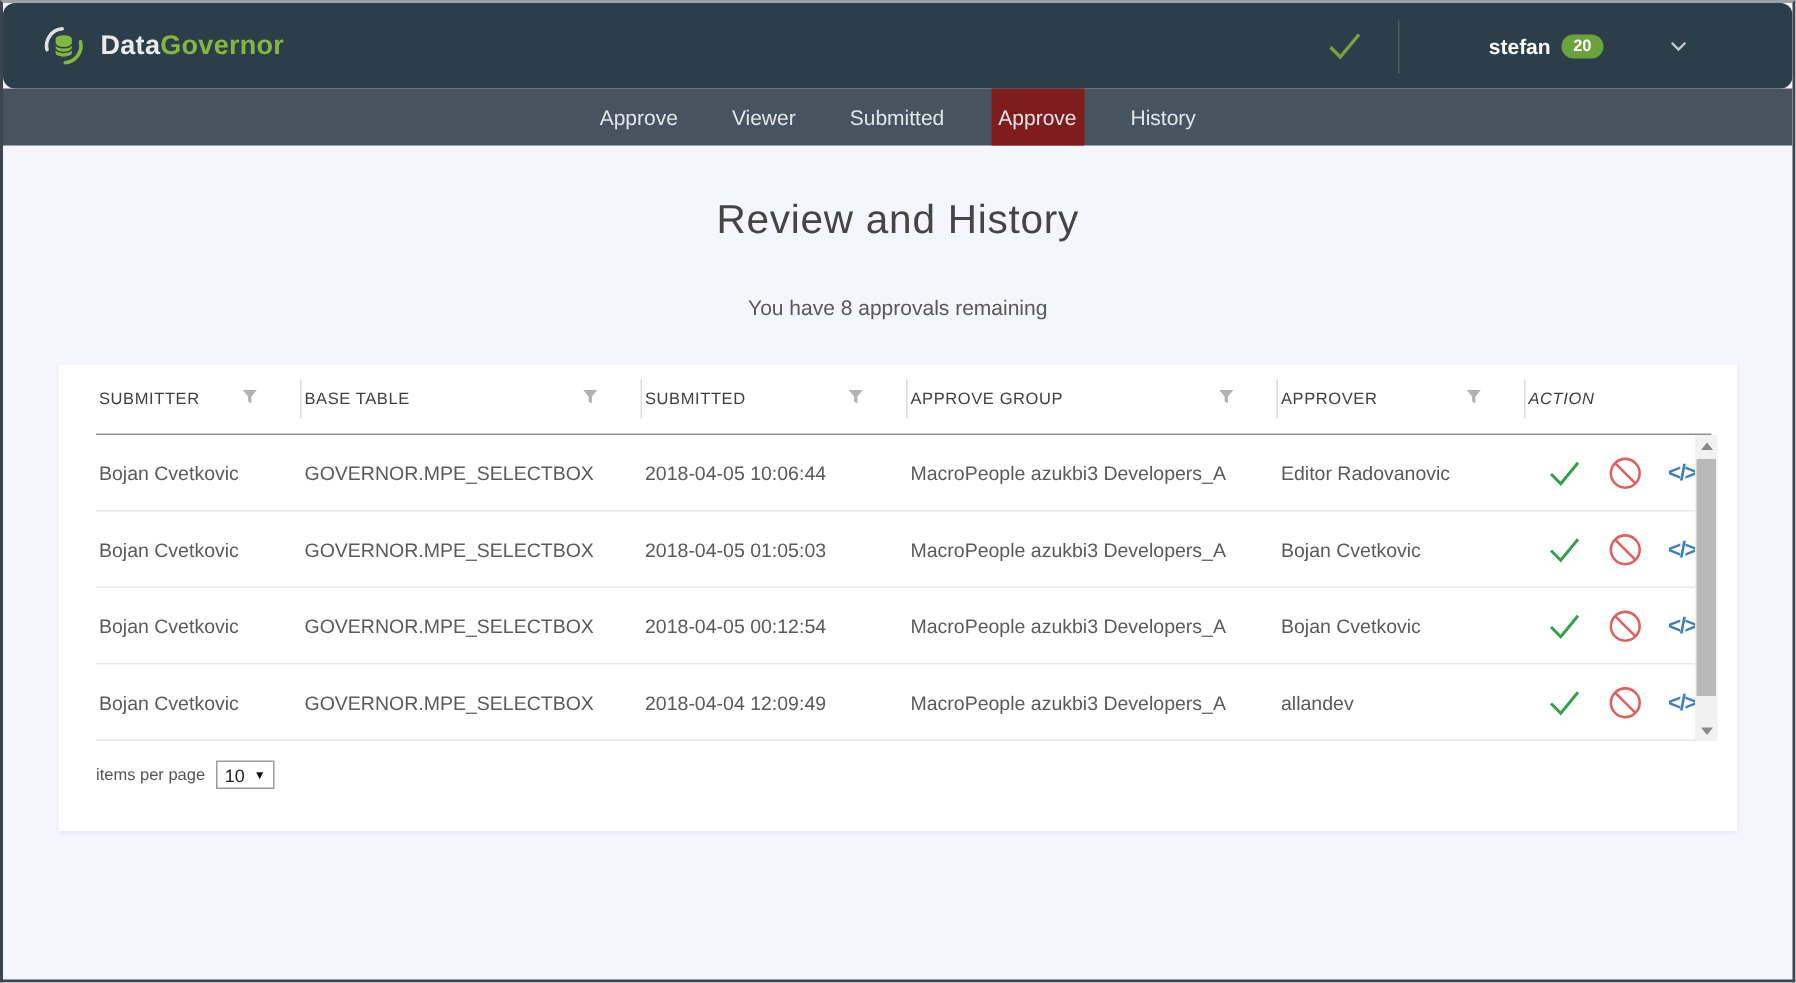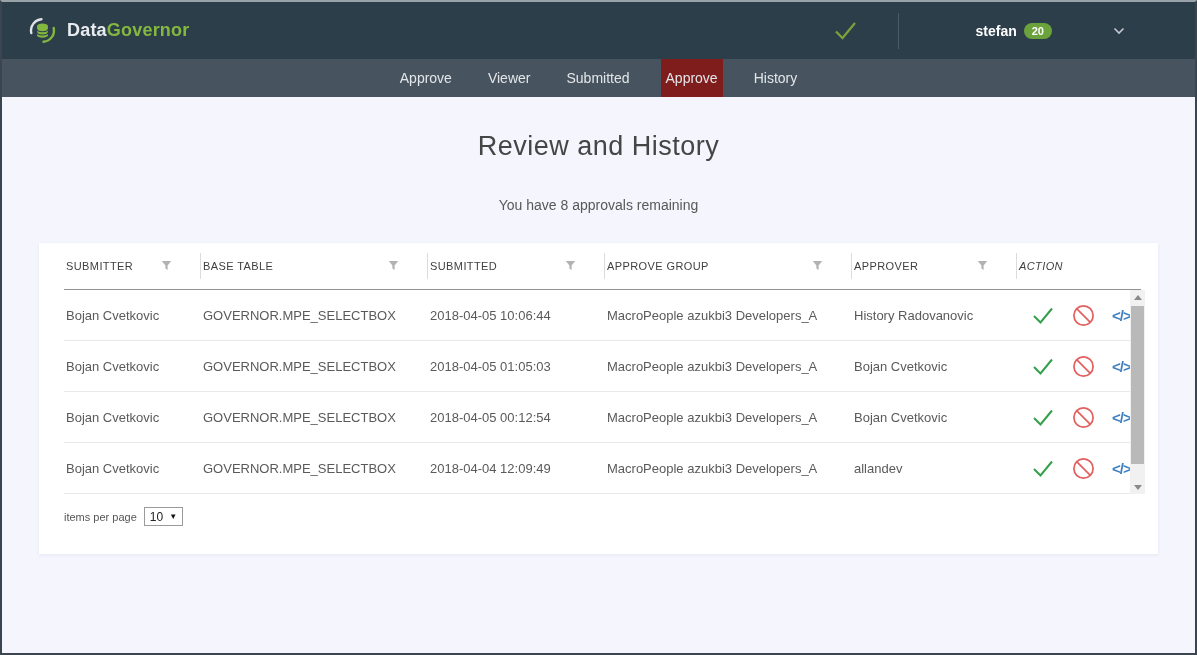--- a/index.html
+++ b/index.html
@@ -5,26 +5,26 @@
   * { box-sizing: border-box; }
   html,body { margin:0; padding:0; background:#e9eaf2; }
   .window {
     width:1197px; height:655px; overflow:hidden; position:relative;
     background:#f4f5fd;
     border:2px solid #3b454f; border-top:2px solid #99a1a9;
     font-family:"Liberation Sans","DejaVu Sans",sans-serif;
   }
 
   
-  .topbar { height:57px; background:#2d3e4b; display:flex; align-items:center; padding:0 26px; }
+  .topbar { height:57px; background:#2d3e4b; display:flex; align-items:center; padding:0 26px;border-radius:8px; }
   .logo { display:flex; align-items:center; gap:10px; }
   .logo-text { font-size:18px; font-weight:bold; letter-spacing:.2px; }
   .logo-data { color:#e9ecef; }
   .logo-governor { color:#84b73f; }
-  .topbar-right { margin-left:auto; display:flex; align-items:center;gap:17px; }
+  .topbar-right { margin-left:auto; display:flex; align-items:center; }
   .top-check { margin-right:22px; display:flex; }
   .topbar-divider { width:1px; height:36px; background:#4b5965; }
   .user-wrap { display:flex; align-items:center; margin-left:60px; cursor:pointer; }
   .username { color:#ffffff; font-size:14px; font-weight:600; }
   .user-badge { background:#6ba23c; color:#fff; font-size:11px; font-weight:600;
     border-radius:10px; padding:2px 8px; margin-left:7px; }
   .user-chevron { margin-left:44px; margin-right:44px; display:flex; cursor:pointer; }
 
   
   .navbar { height:38px; background:#47545f; display:flex; justify-content:center; }
@@ -180,21 +180,21 @@
 
     </div>
       </div>
     <div class="tbody-wrap">
       <div class="tbody">
           <div class="row">
       <div class="td">Bojan Cvetkovic</div>
       <div class="td">GOVERNOR.MPE_SELECTBOX</div>
       <div class="td">2018-04-05 10:06:44</div>
       <div class="td">MacroPeople azukbi3 Developers_A</div>
-      <div class="td">History Radovanovic</div>
+      <div class="td">Editor Radovanovic</div>
       <div class="td">
         <button class="action-btn">
           <span style="display:flex;">
             <svg width="24" height="19" viewBox="0 0 24 19">
                     <path d="M3 10 L9.5 16.5 L21 2.5" fill="none" stroke="#35a04b" stroke-width="2"></path>
                   </svg>
           </span>
         </button>
         <button class="action-btn">
           <span style="display:flex;">

